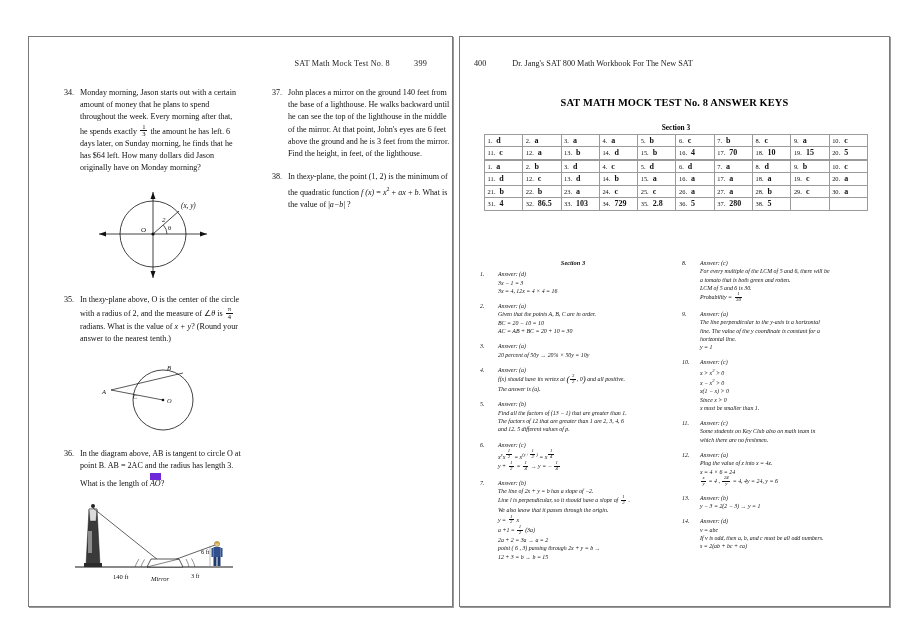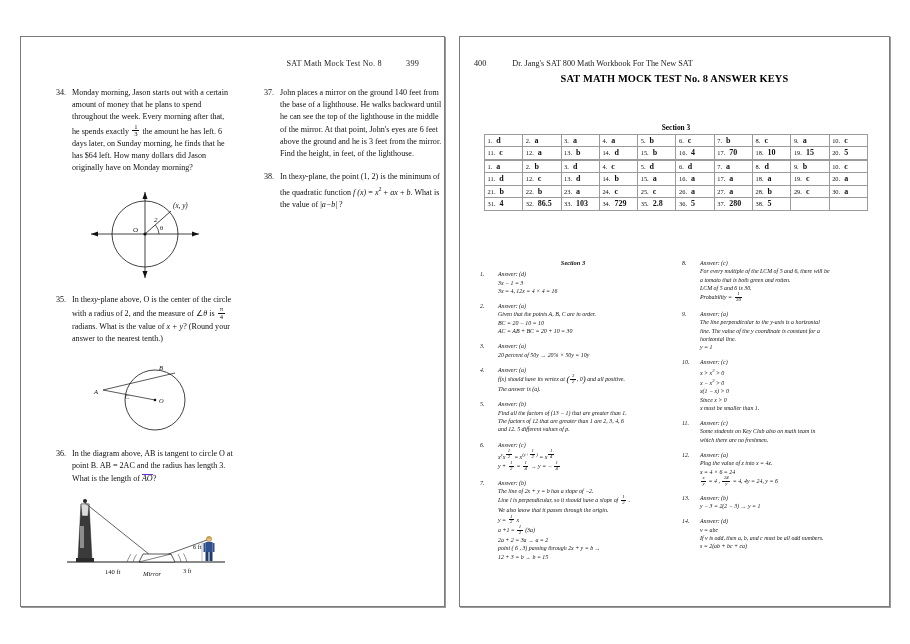--- a/index.html
+++ b/index.html
@@ -18,21 +18,21 @@
   }
   .page {
     position: absolute;
     top: 36px;
     height: 571px;
     background: #ffffff;
     border: 1px solid #7a7a7a;
     box-sizing: border-box;
     box-shadow: 1px 1px 0 #9a9a9a;
   }
-  .page-left { left: 20px; width: 425px; }
+  .page-left { left: 28px; width: 425px; }
   .page-right { left: 459px; width: 431px; }
 
   
   .l-header {
     position: absolute;
     top: 22px;
     right: 25px;
     font-size: 8.2px;
     letter-spacing: .2px;
     color: #1a1a1a;
@@ -73,38 +73,38 @@
   .frac {
     display: inline-block;
     vertical-align: -0.42em;
     text-align: center;
     font-size: 6.6px;
     line-height: 1.02;
     margin: 0 1px;
   }
   .frac .n { display: block; padding: 0 2px; }
   .frac .d { display: block; border-top: 1px solid #101010; padding: 0 2px; }
-  .ovl { border-top: 1px solid #6d28d9; display: inline-block; line-height: 1.05; }
+  .ovl { border-top: 7px solid #6d28d9; display: inline-block; line-height: 1.05; }
   sup.e { font-size: 6px; vertical-align: super; }
 
   .fig { margin: 6px 0 8px 0; text-align: center; }
 
   
   .r-head-line {
     position: absolute;
     top: 22px;
     left: 14px;
     font-size: 8.2px;
     color: #1a1a1a;
     white-space: nowrap;
   }
   .r-head-line .pg { margin-right: 24px; }
   .r-title {
     position: absolute;
-    top: 36px;
+    top: 60px;
     left: 0;
     width: 100%;
     text-align: center;
     font-size: 10.4px;
     font-weight: bold;
     letter-spacing: .15px;
     color: #000;
   }
   .sec-label {
     text-align: center;

